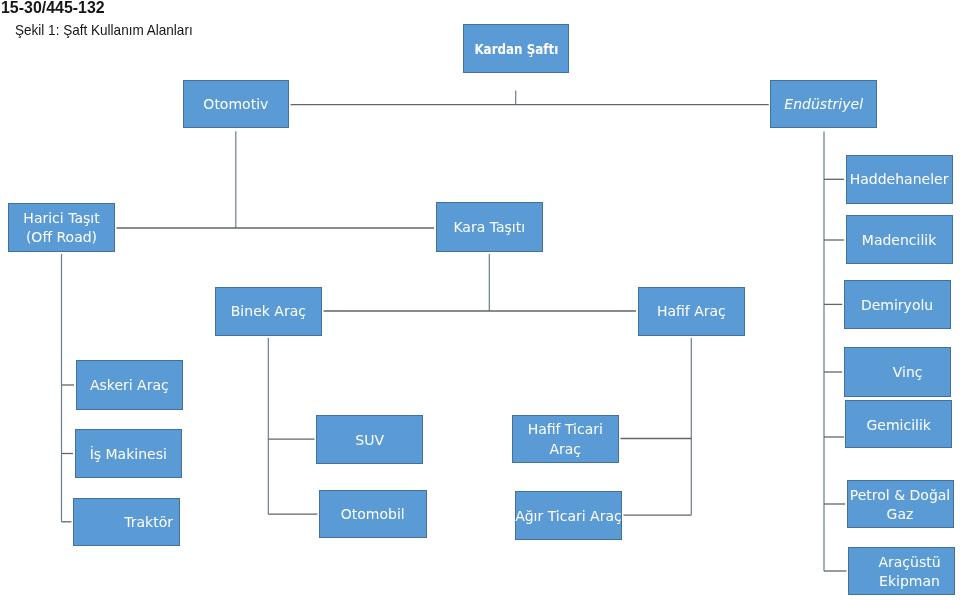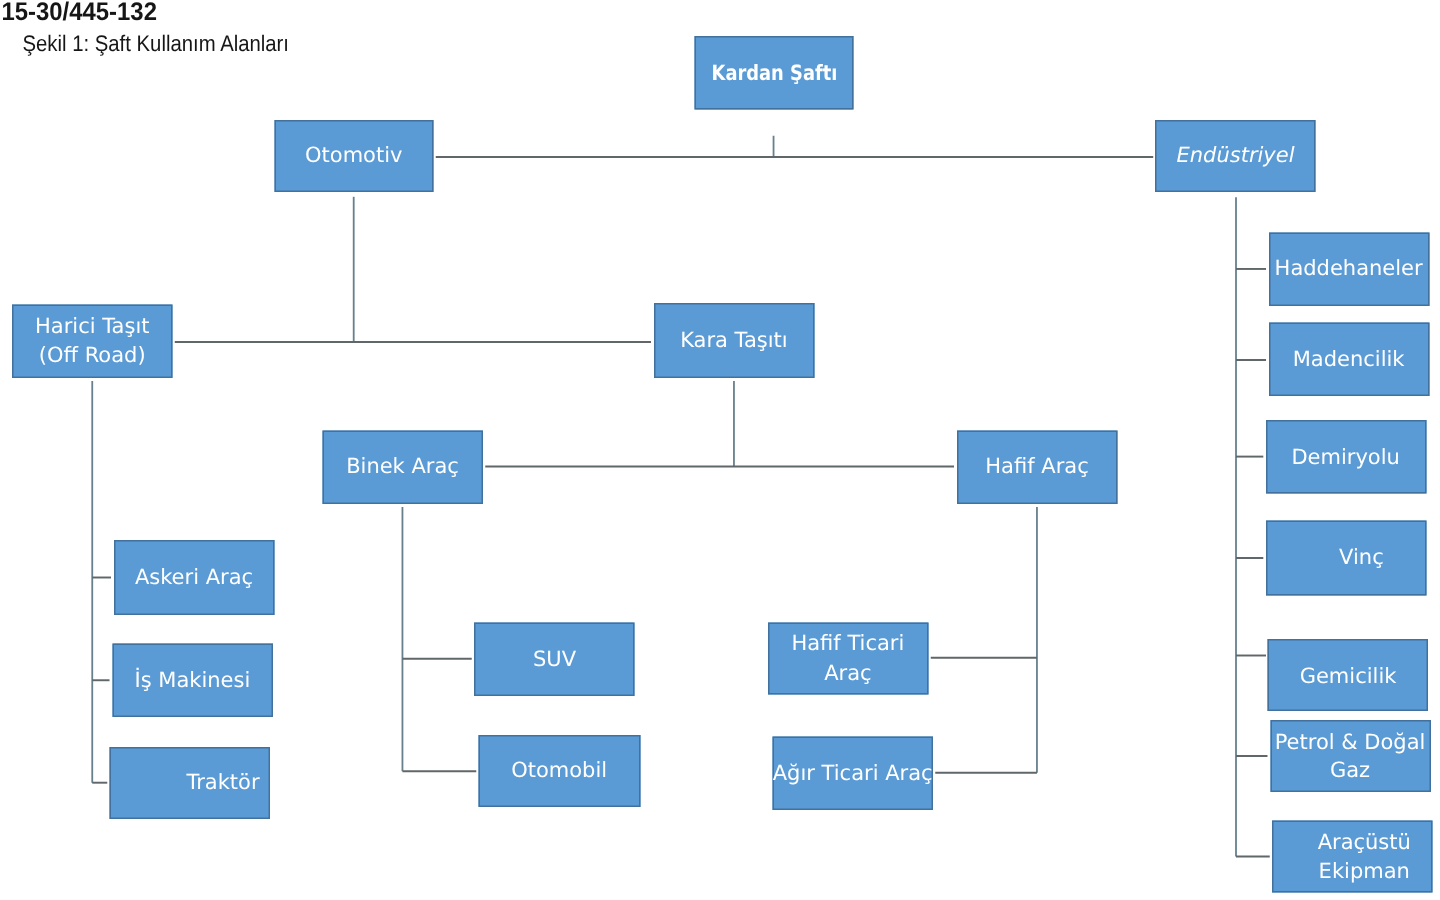--- a/index.html
+++ b/index.html
@@ -149,21 +149,21 @@
       </div>
     <div class="node" style="left: 74.5px; top: 429px; width: 107.5px; height: 49px;">
         <span class="lbl">İş Makinesi</span>
       </div>
     <div class="node" style="left: 315.9px; top: 415px; width: 107.6px; height: 48.5px;">
         <span class="lbl">SUV</span>
       </div>
     <div class="node" style="left: 511.5px; top: 414.6px; width: 107.5px; height: 48px;">
         <span class="lbl"><span>Hafif Ticari</span><br><span>Araç</span></span>
       </div>
-    <div class="node" style="left: 845.2px; top: 426px; width: 107px; height: 48.4px; align-items: center;">
+    <div class="node" style="left: 845.2px; top: 400px; width: 107px; height: 48.4px; align-items: center;">
         <span class="lbl">Gemicilik</span>
       </div>
     <div class="node" style="left: 72.9px; top: 497.6px; width: 107.5px; height: 48.6px; padding-left: 44px;">
         <span class="lbl">Traktör</span>
       </div>
     <div class="node" style="left: 319px; top: 489.9px; width: 107.5px; height: 48.2px; text-align: right;">
         <span class="lbl">Otomobil</span>
       </div>
     <div class="node" style="left: 514.7px; top: 491.1px; width: 107.5px; height: 48.5px;">
         <span class="lbl">Ağır Ticari Araç</span>

